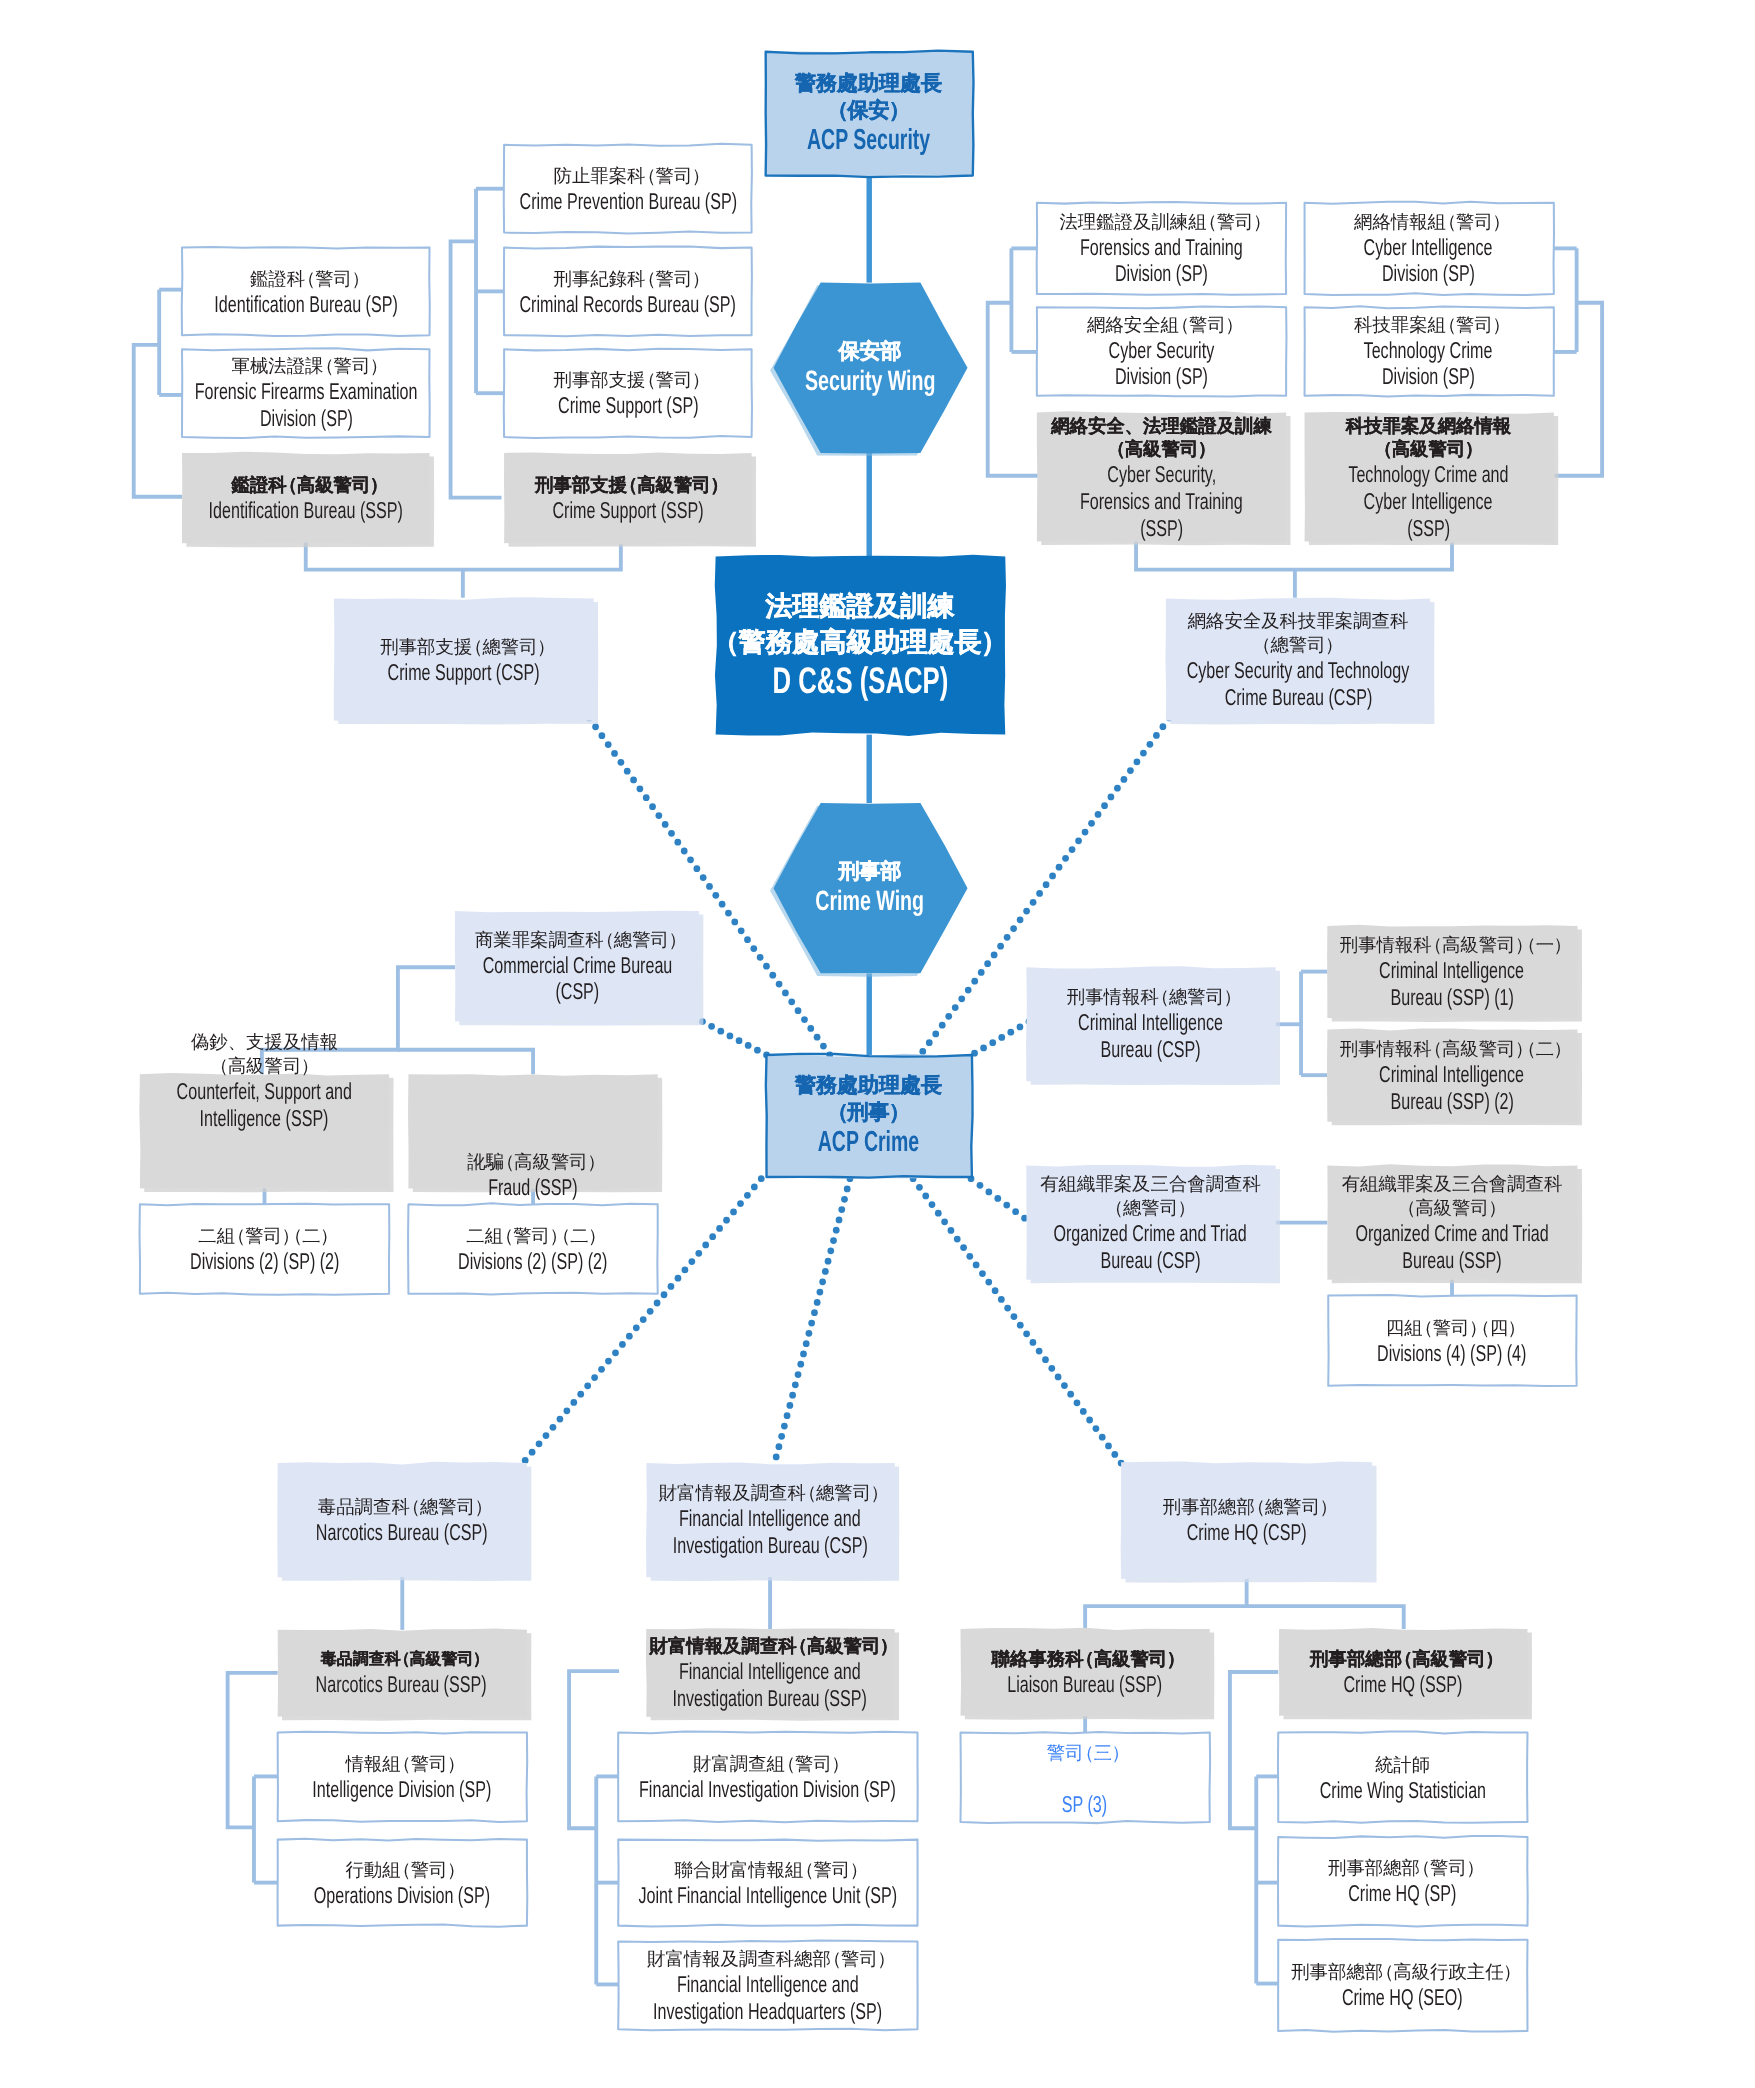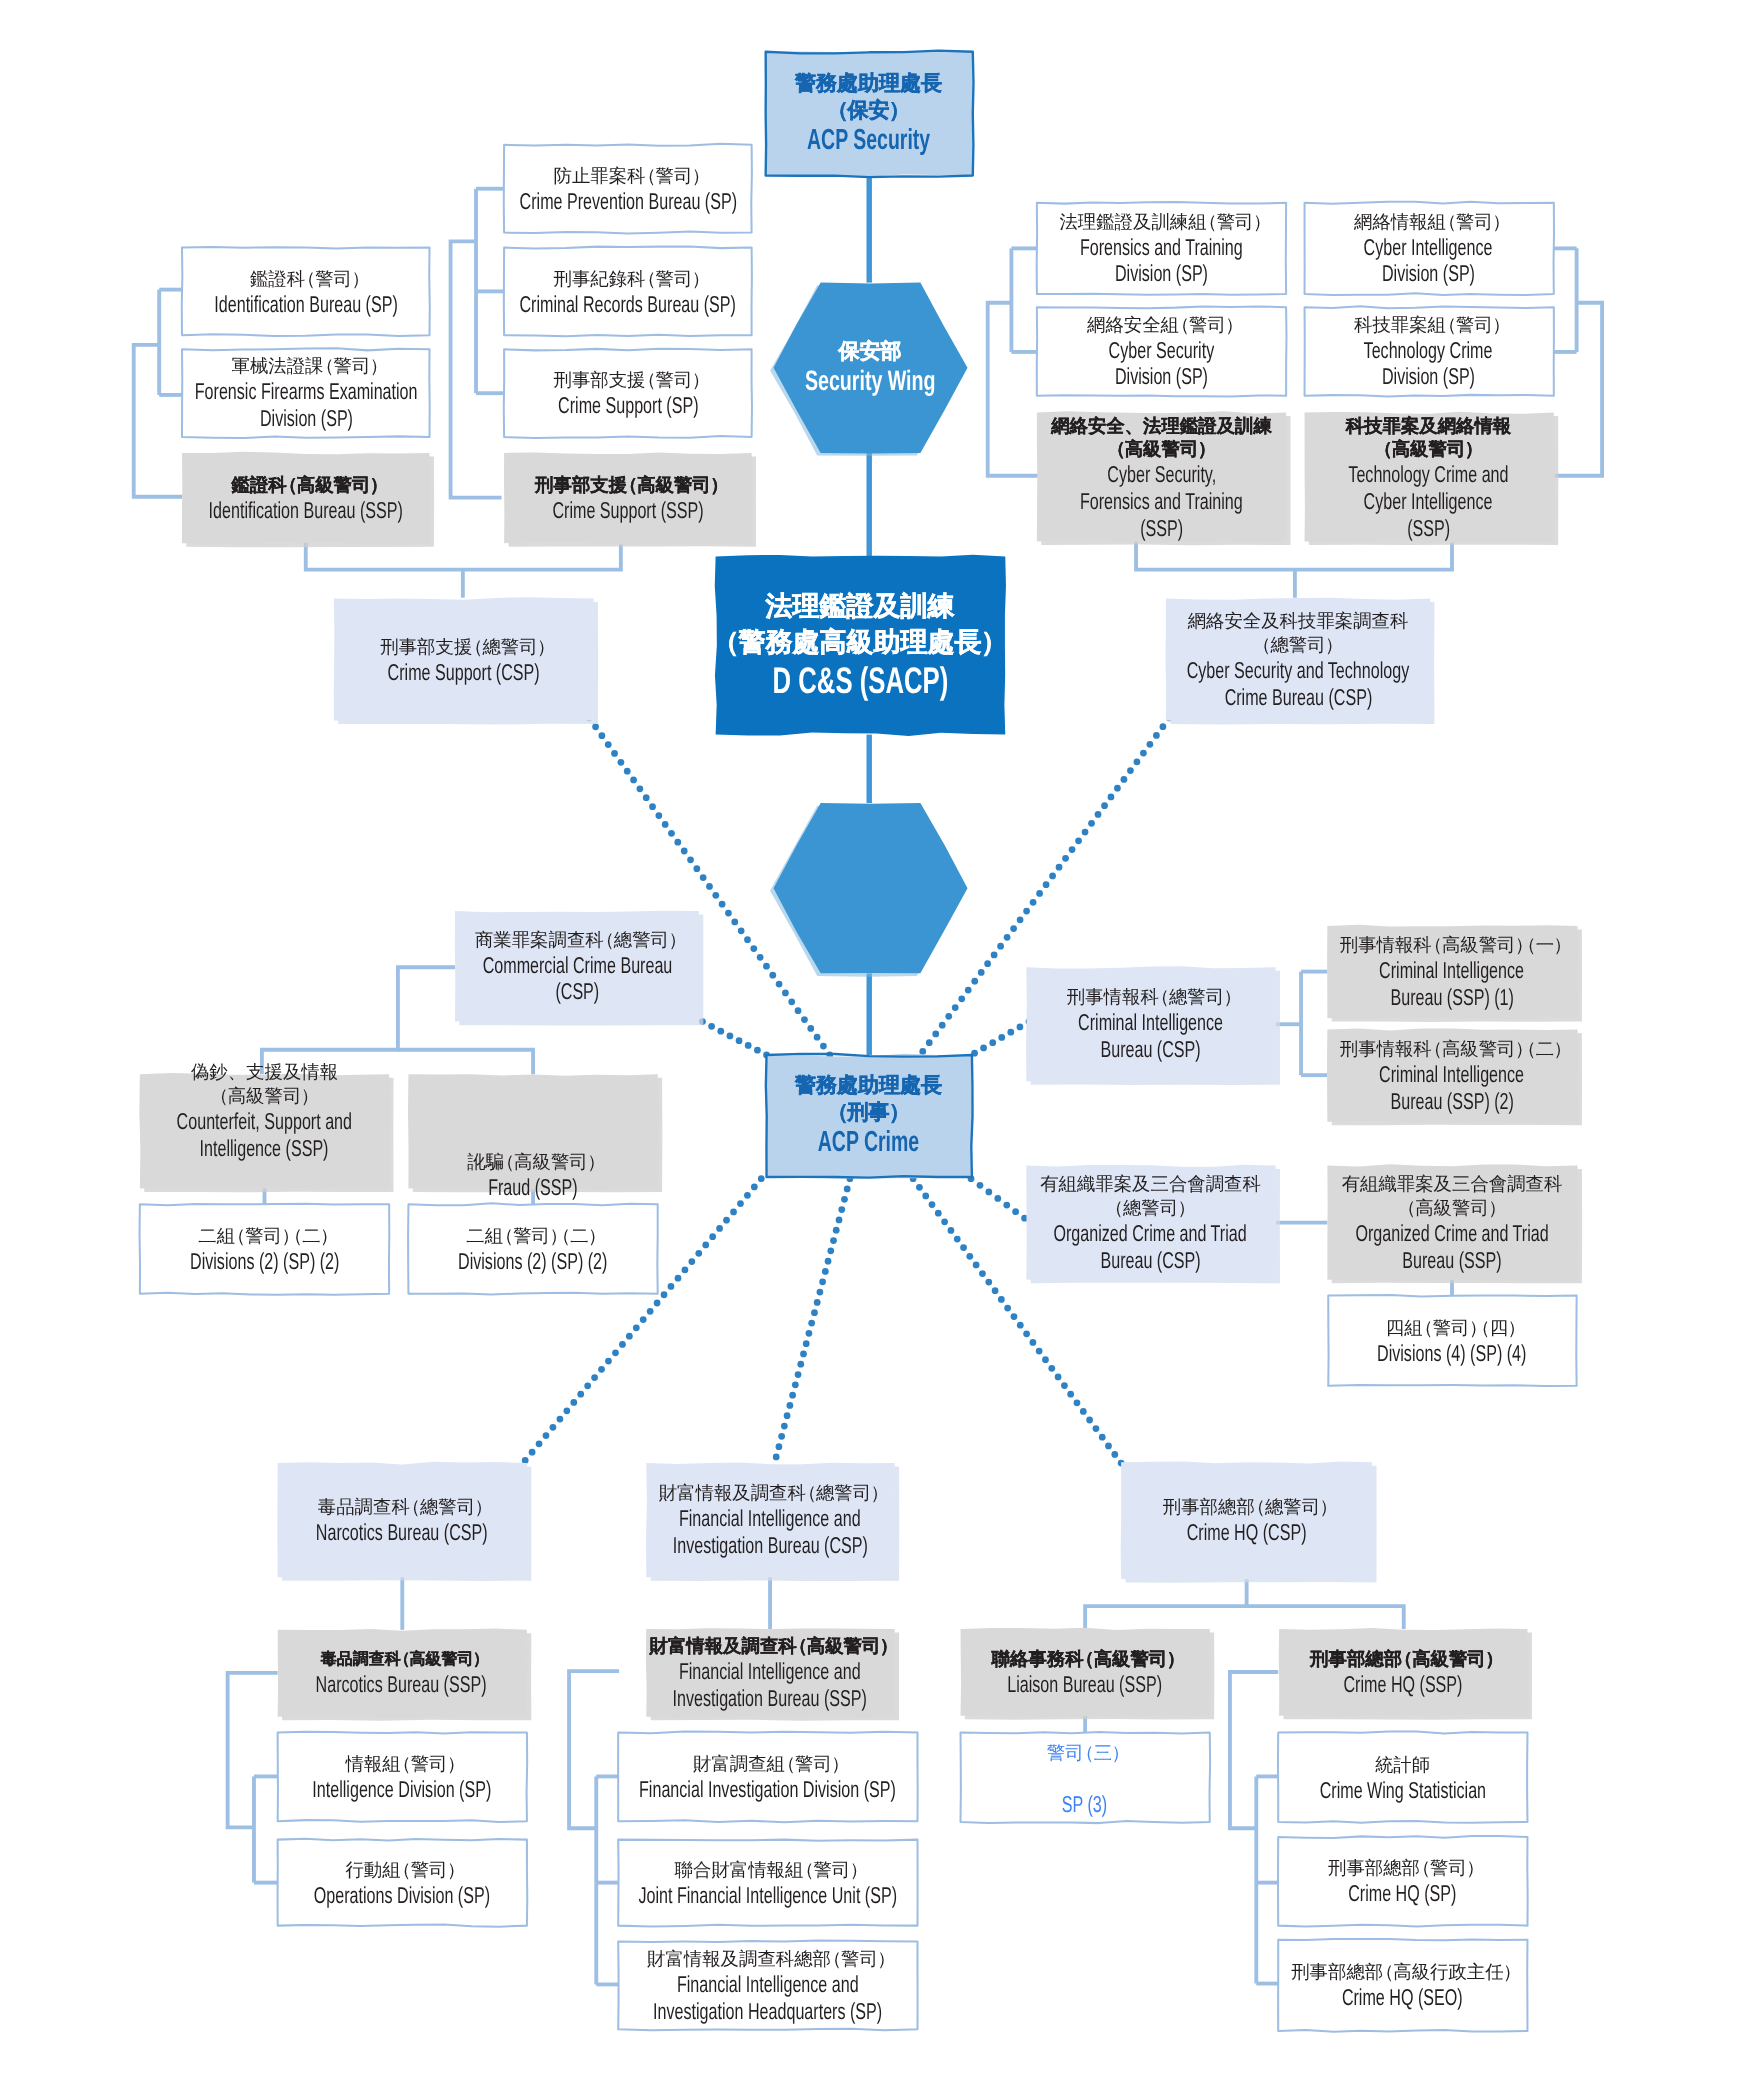--- a/index.html
+++ b/index.html
@@ -431,31 +431,35 @@
       <span class="ln cjk" style="font-size:18.4px">網絡安全及科技罪案調查科</span>
       <span class="ln cjk" style="font-size:18.4px"><span class="po">（</span>總警司<span class="pc">）</span></span>
       <span class="ln lat" style="font-size:23px;transform:scaleX(0.7) translateZ(0)">Cyber Security and Technology</span>
       <span class="ln lat" style="font-size:23px;transform:scaleX(0.7) translateZ(0)">Crime Bureau (CSP)</span>
     </div>
     <div class="node" style="left:715px;top:557px;width:290px;height:178px;color:#FFFFFF;font-weight:700;">
       <span class="ln cjk" style="font-size:27px;-webkit-text-stroke:0.5px currentColor">法理鑑證及訓練</span>
       <span class="ln cjk" style="font-size:27px;-webkit-text-stroke:0.5px currentColor"><span class="po">（</span>警務處高級助理處長<span class="pc">）</span></span>
       <span class="ln lat" style="font-size:37px;transform:scaleX(0.695) translateZ(0)">D C&amp;S (SACP)</span>
     </div>
+    <div class="node" style="left:773px;top:803px;width:194px;height:170px;color:#FFFFFF;font-weight:700;">
+      <span class="ln cjk" style="font-size:21px;-webkit-text-stroke:0.5px currentColor">刑事部</span>
+      <span class="ln lat" style="font-size:28px;transform:scaleX(0.7) translateZ(0)">Crime Wing</span>
+    </div>
     <div class="node" style="left:766px;top:1055px;width:205px;height:122px;color:#1565B0;font-weight:700;">
       <span class="ln cjk" style="font-size:21px;-webkit-text-stroke:0.5px currentColor">警務處助理處長</span>
       <span class="ln cjk" style="font-size:21px;-webkit-text-stroke:0.5px currentColor"><span class="po">（</span>刑事<span class="pc">）</span></span>
       <span class="ln lat" style="font-size:29px;transform:scaleX(0.672) translateZ(0)">ACP Crime</span>
     </div>
     <div class="node" style="left:455px;top:911px;width:244px;height:111px;color:#231F20;">
       <span class="ln cjk" style="font-size:18.4px">商業罪案調查科<span class="po">（</span>總警司<span class="pc">）</span></span>
       <span class="ln lat" style="font-size:23px;transform:scaleX(0.7) translateZ(0)">Commercial Crime Bureau</span>
       <span class="ln lat" style="font-size:23px;transform:scaleX(0.7) translateZ(0)">(CSP)</span>
     </div>
-    <div class="node" style="left:140px;top:1054px;width:249px;height:114px;color:#231F20;">
+    <div class="node" style="left:140px;top:1024px;width:249px;height:114px;color:#231F20;">
       <span class="ln cjk" style="font-size:18.4px;font-weight:400">偽鈔、支援及情報</span>
       <span class="ln cjk" style="font-size:18.4px;font-weight:400"><span class="po">（</span>高級警司<span class="pc">）</span></span>
       <span class="ln lat" style="font-size:23px;transform:scaleX(0.7) translateZ(0)">Counterfeit, Support and</span>
       <span class="ln lat" style="font-size:23px;transform:scaleX(0.7) translateZ(0)">Intelligence (SSP)</span>
     </div>
     <div class="node" style="left:408px;top:1118px;width:249px;height:114px;color:#231F20;">
       <span class="ln cjk" style="font-size:18.4px;font-weight:400">訛騙<span class="po">（</span>高級警司<span class="pc">）</span></span>
       <span class="ln lat" style="font-size:23px;transform:scaleX(0.7) translateZ(0)">Fraud (SSP)</span>
     </div>
     <div class="node" style="left:140px;top:1204px;width:249px;height:90px;color:#231F20;">

